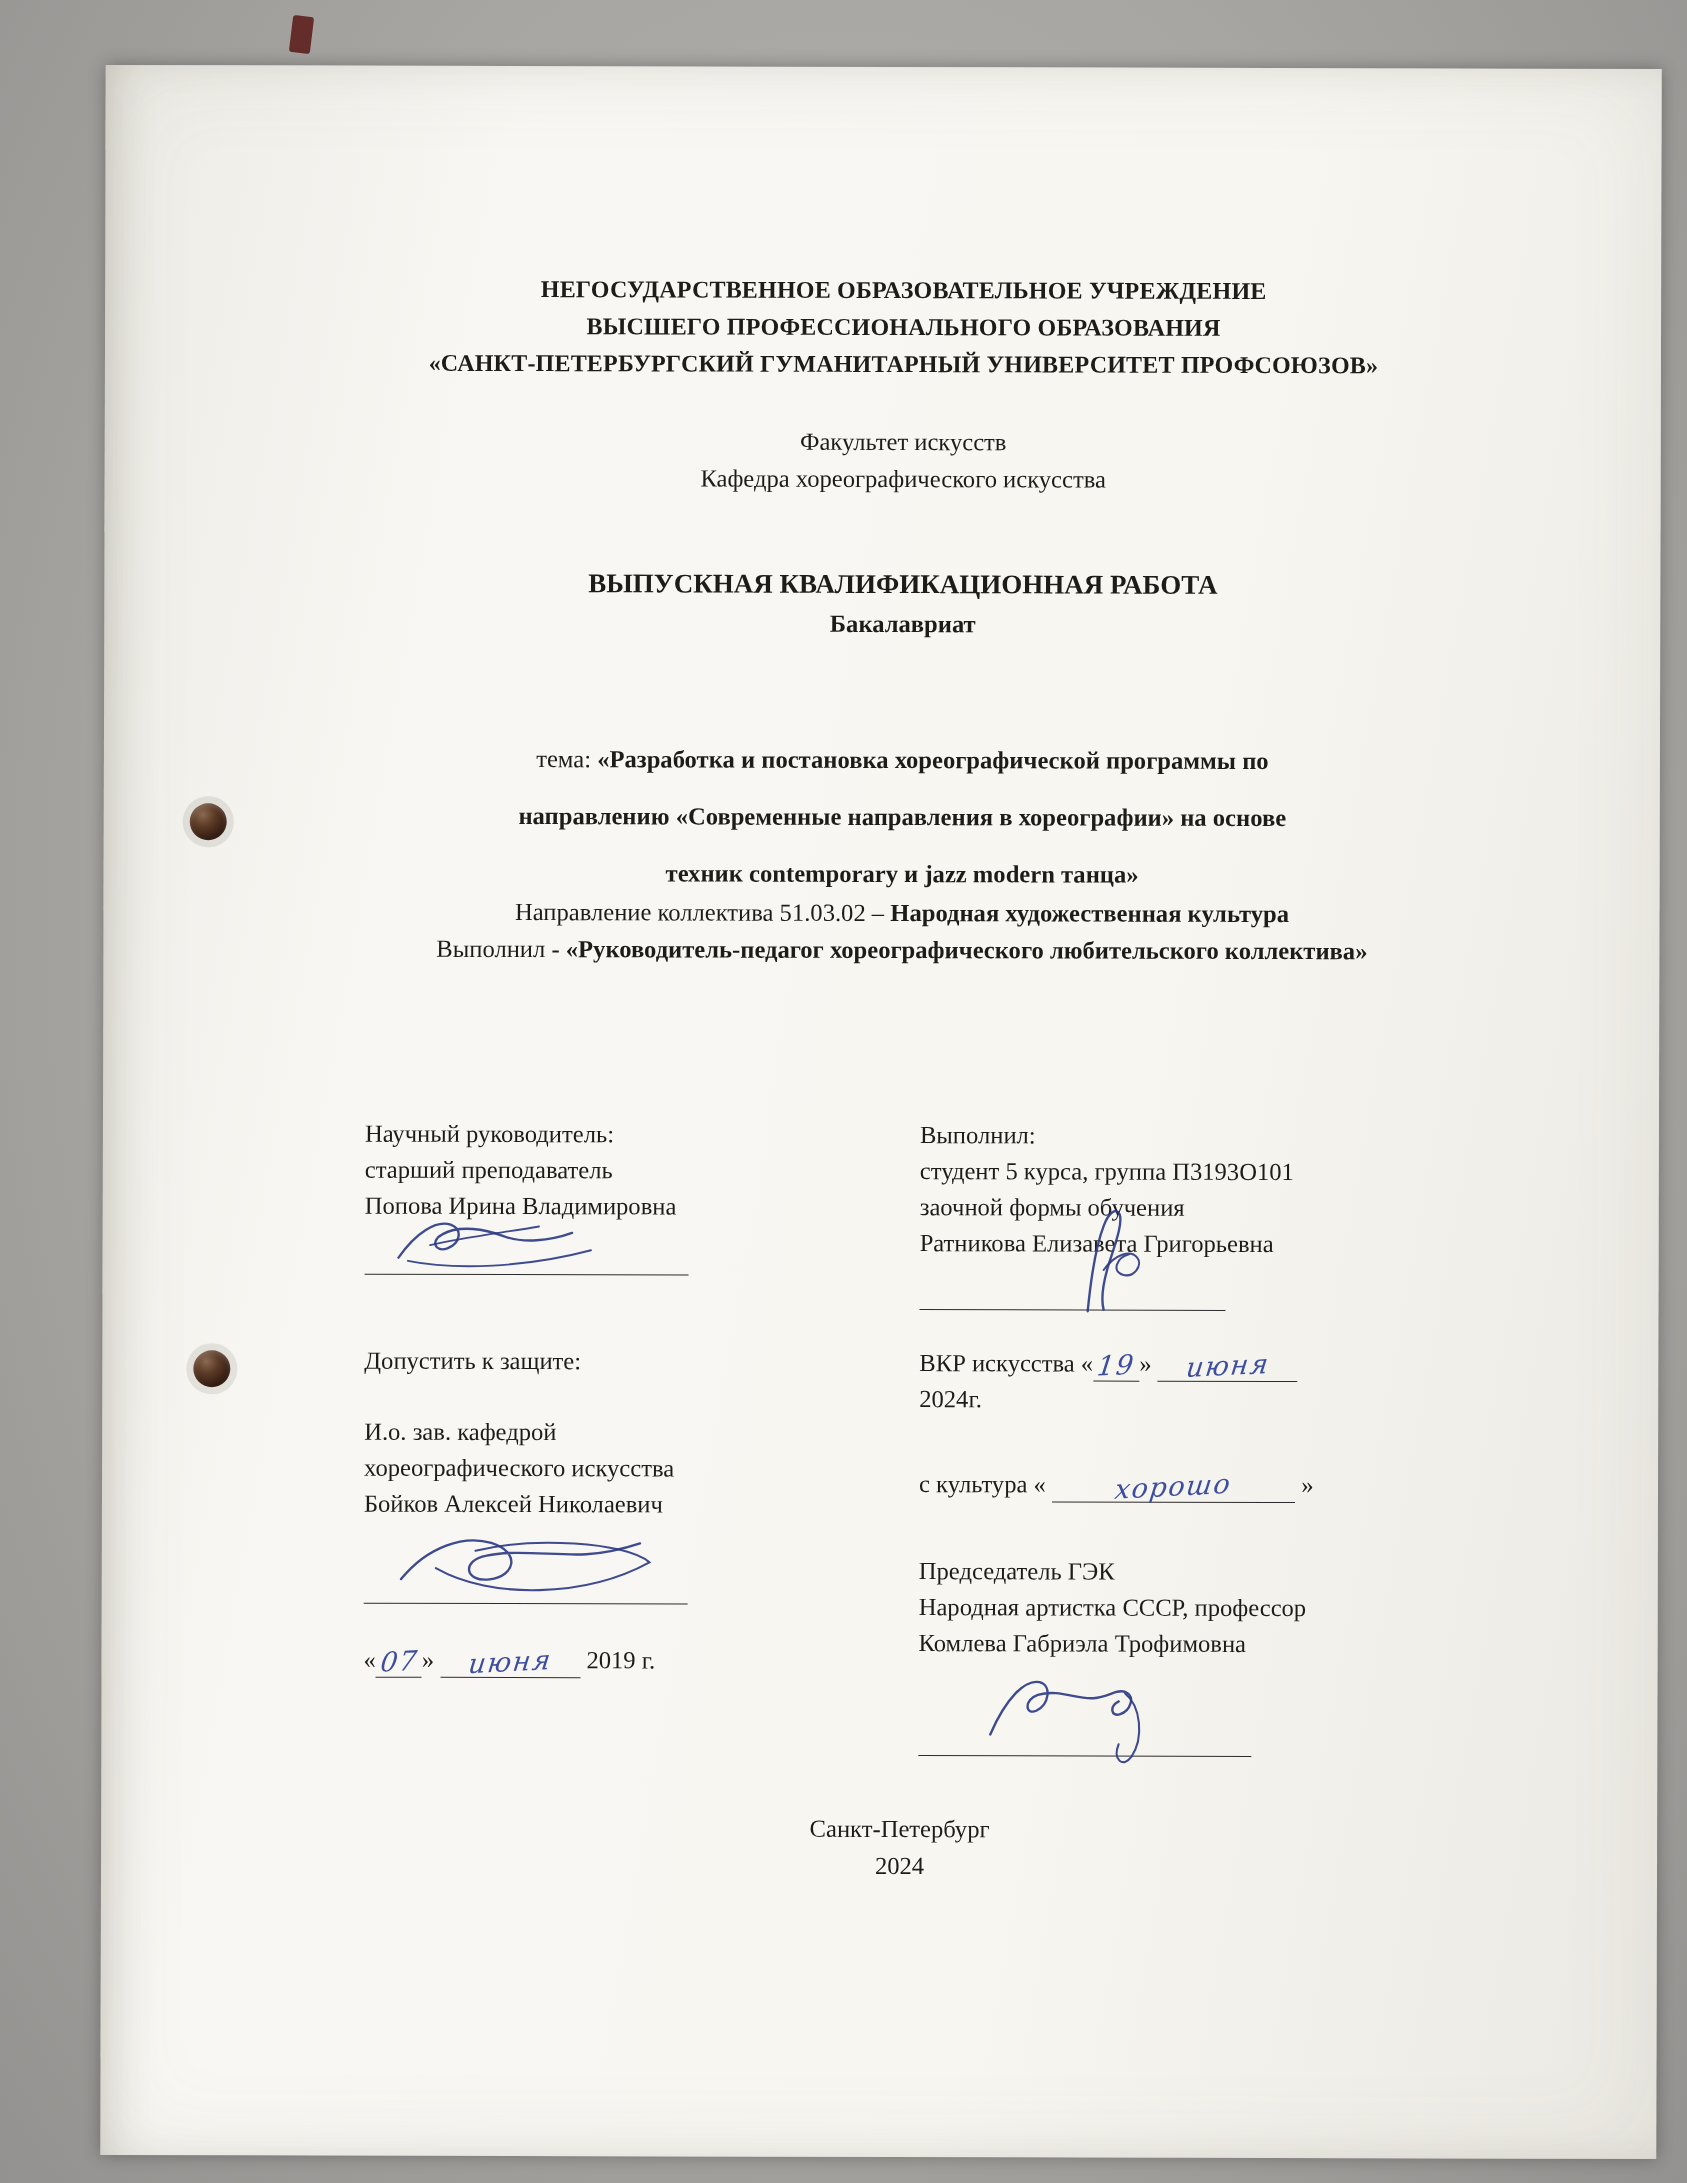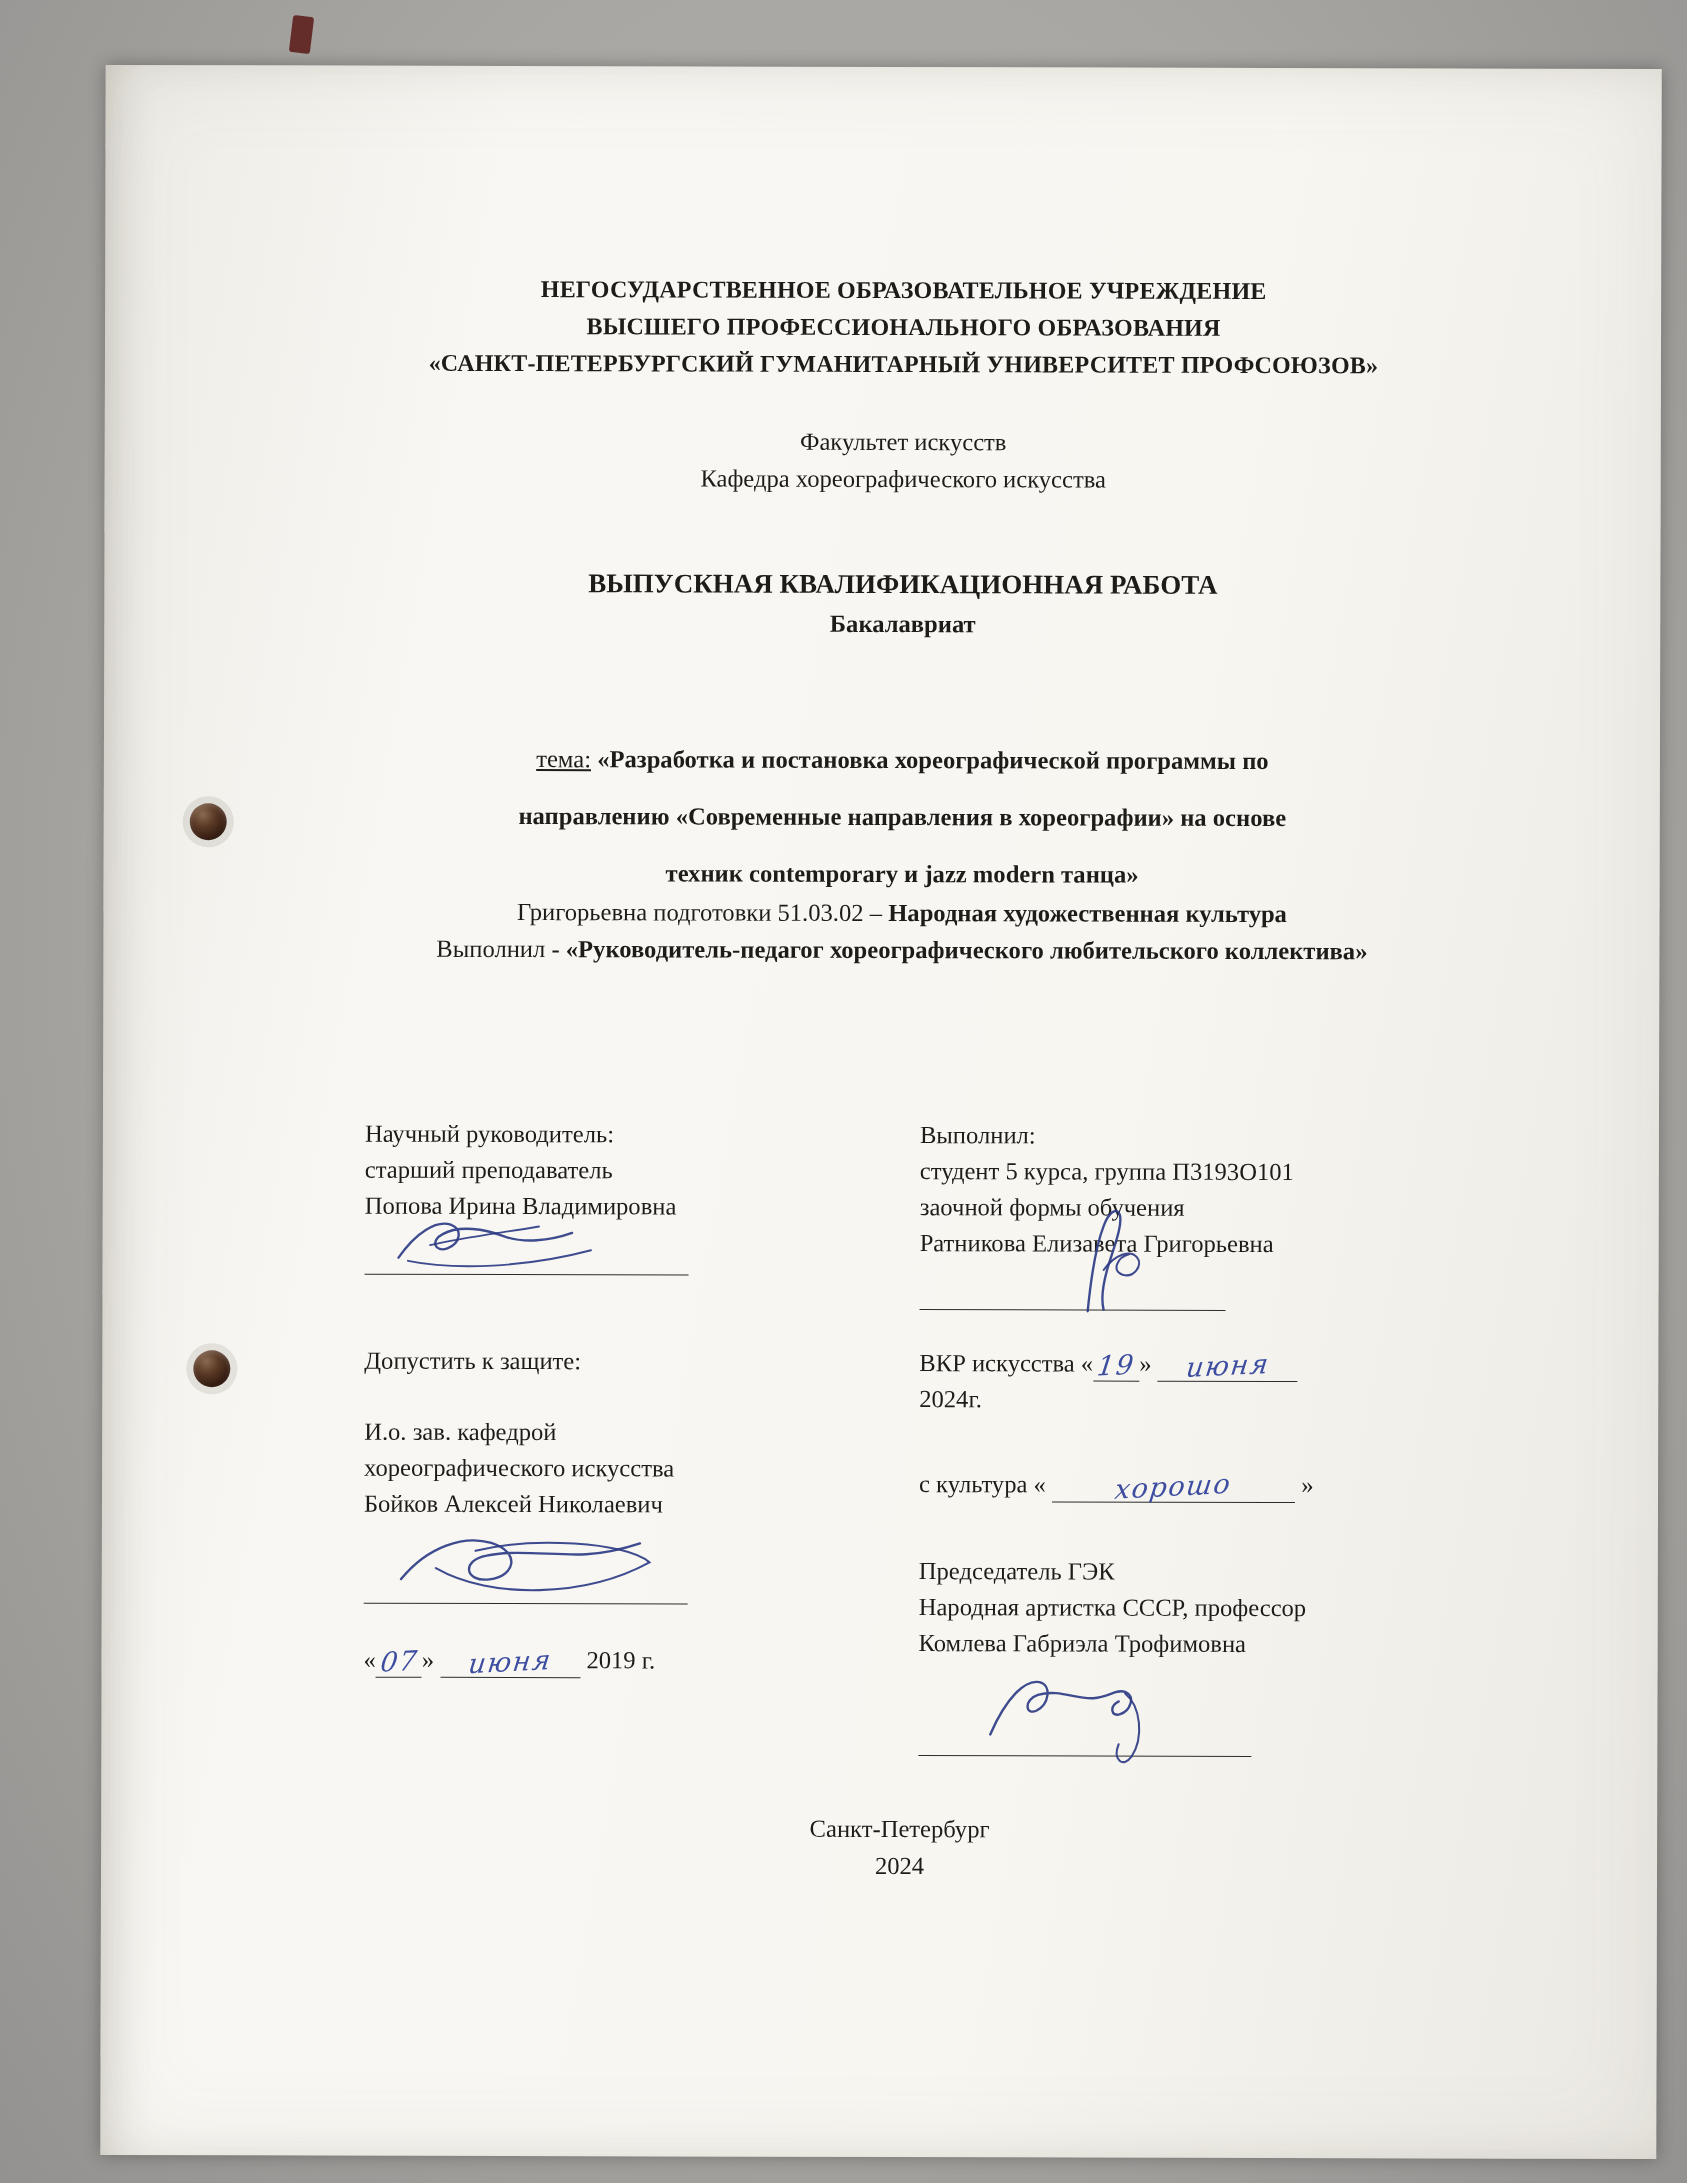--- a/index.html
+++ b/index.html
@@ -18,21 +18,21 @@
     transform: rotate(0.15deg);
   }
   .block { position:absolute; left:262px; width:1073px; }
   .center { text-align:center; }
   .b { font-weight:bold; }
   #university   { top:205px;  font-size:24px; line-height:37px; font-weight:bold; letter-spacing:0.2px;}
   #faculty-block{ top:356px;  font-size:24.6px; line-height:37px; }
   #title-block  { top:497px;  font-size:27px; line-height:40px; font-weight:bold; }
   #title-block .sub { font-size:24.6px; }
   #theme-block  { top:664px;  font-size:24.6px; line-height:57px; font-weight:bold; }
-  #theme-block .norm { font-weight:normal;text-decoration:underline; }
+  #theme-block .norm { font-weight:normal; }
   #direction-block { top:827px; font-size:24.6px; line-height:37px; }
   #columns { top:1050px; display:flex; justify-content:space-between; font-size:24.6px; line-height:36px; }
   .col-left  { width:492px; }
   .col-right { width:518px; }
   .sigzone { position:relative; border-bottom:1.6px solid #2c2c2c; }
   .sigzone svg { position:absolute; overflow:visible; }
   #sig-left-1  { width:324px; height:37px; margin-top:12.7px; }
   #admit-label { margin-top:68px; }
   #head-block  { margin-top:35px; }
   #sig-left-2  { width:324px; height:37px; margin-top:44px; }
@@ -91,21 +91,21 @@
     <div class="sub">Бакалавриат</div>
   </div>
 
   <div class="block center" id="theme-block">
     <div><span class="norm">тема:</span> <span>«Разработка и постановка хореографической программы по</span></div>
     <div>направлению «Современные направления в хореографии» на основе</div>
     <div>техник contemporary и jazz modern танца»</div>
   </div>
 
   <div class="block center" id="direction-block">
-    <div><span>Григорьевна подготовки 51.03.02 –</span> <span class="b">Народная художественная культура</span></div>
+    <div><span>Направление коллектива 51.03.02 –</span> <span class="b">Народная художественная культура</span></div>
     <div><span>Выполнил -</span> <span class="b">«Руководитель-педагог хореографического любительского коллектива»</span></div>
   </div>
 
   <div class="block" id="columns">
 
     <div class="col-left">
       <div>Научный руководитель:</div>
       <div>старший преподаватель</div>
       <div>Попова Ирина Владимировна</div>
 

